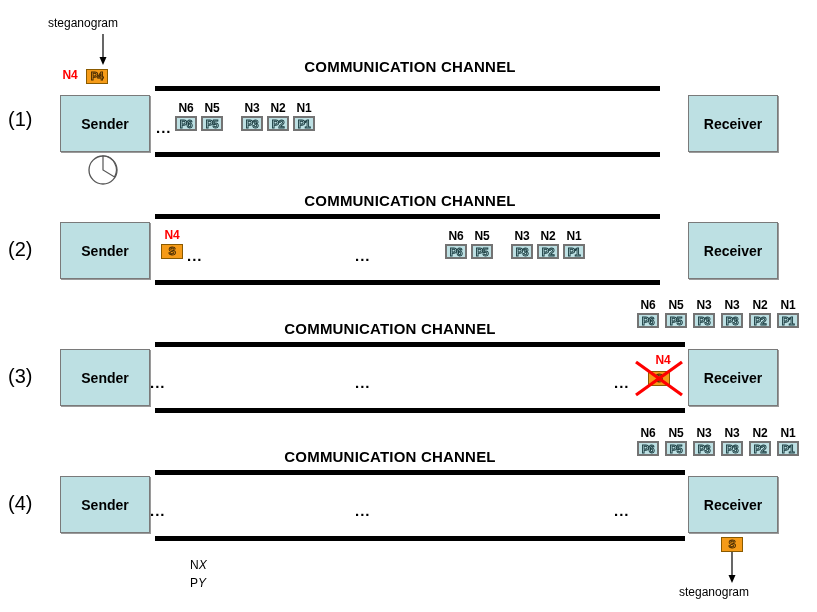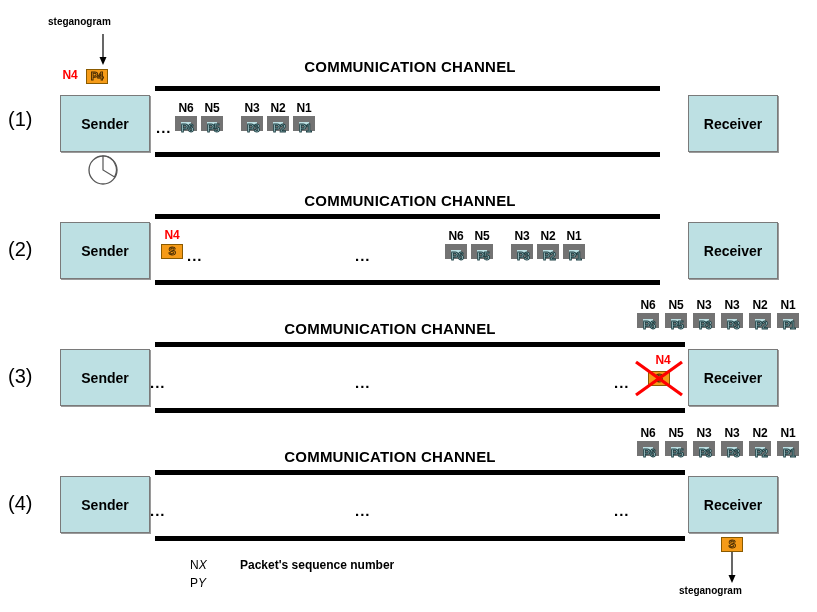--- a/index.html
+++ b/index.html
@@ -42,21 +42,21 @@
   }
   .channel-line{
     background:#000;height:5px;
   }
 
   
   .pkt{
     position:absolute;
     width:22px;height:15px;
     box-sizing:border-box;
-    border:6px solid #737373;
+    border:2px solid #737373;
     background:#bde0e3;
     font-size:11px;font-weight:bold;
     line-height:13px;text-align:center;
     color:#bde0e3;
     -webkit-text-stroke:0.9px #1a3c40;
     text-shadow:0 0 0 #1a3c40;
     font-family:"Liberation Sans","DejaVu Sans",sans-serif;
     letter-spacing:-0.5px;
   }
   .pkt.orange{
@@ -76,21 +76,21 @@
   
   .dots{
     position:absolute;
     font-size:15px;font-weight:bold;color:#000;
     letter-spacing:1px;line-height:10px;
     white-space:nowrap;
   }
 
   
   .stego-label{
-    font-size:10px;font-weight:bold;white-space:nowrap;
+    font-size:12px;font-weight:normal;white-space:nowrap;
   }
 
   
   .legend-key{
     position:absolute;font-size:12px;font-weight:normal;white-space:nowrap;
   }
   .legend-key i{font-style:italic;}
   .legend-desc{
     position:absolute;font-size:12px;font-weight:bold;white-space:nowrap;
   }
@@ -232,19 +232,18 @@
   <div class="pkt orange" style="left:721px;top:537px;">S</div>
   <svg class="abs" style="left:725px;top:552px;" width="14" height="32">
     <line x1="7" y1="0" x2="7" y2="24" stroke="#000" stroke-width="1.2"></line>
     <polygon points="7,31 3.5,23 10.5,23" fill="#000"></polygon>
   </svg>
   <div class="abs stego-label" style="left:679px;top:585px;">steganogram</div>
 
   <div class="legend-key" style="left:190px;top:558px;">
     <span>N</span><i>X</i>
   </div>
-  <div class="legend-desc" style="left:240px;top:558px;">Packet's sequence number</div>
 
   <div class="legend-key" style="left:190px;top:576px;">
     <span>P</span><i>Y</i>
   </div>
 
 </div>
 
 </body></html>

